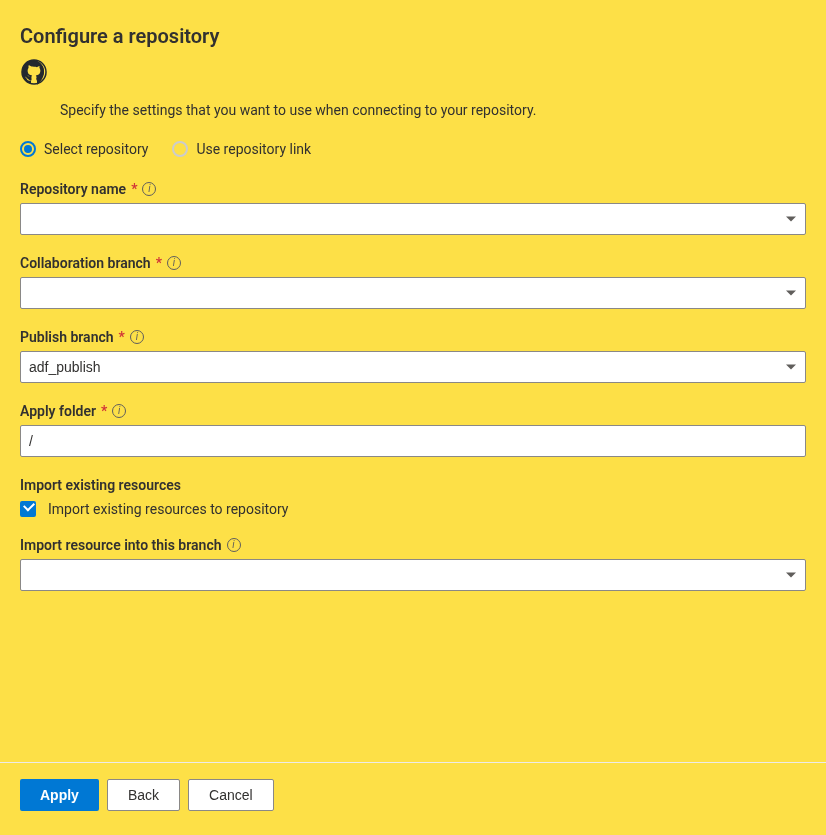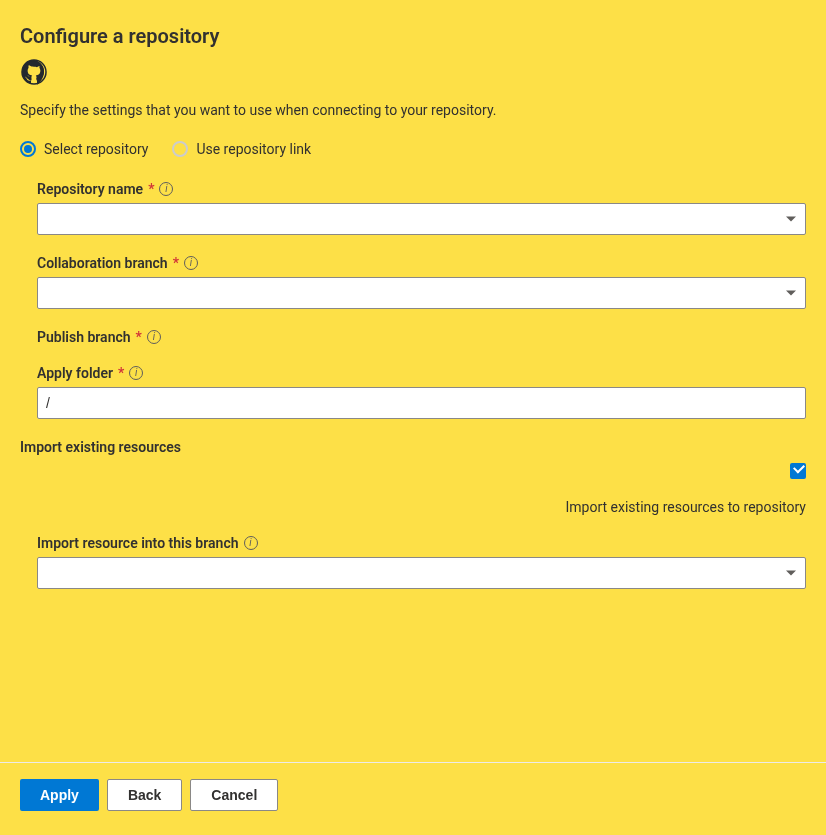--- a/index.html
+++ b/index.html
@@ -36,20 +36,21 @@
     .github-icon {
       margin-bottom: 12px;
       display: block;
     }
 
     .description {
       font-size: 14px;
       color: #323130;
       margin-bottom: 20px;
       line-height: 1.4;
+      margin-left: 40px;
     }
 
     .radio-group {
       display: flex;
       align-items: center;
       gap: 24px;
       margin-bottom: 24px;
     }
 
     .radio-option {
@@ -88,21 +89,20 @@
     }
 
     .radio-label {
       font-size: 14px;
       color: #323130;
       cursor: pointer;
     }
 
     .field-group {
       margin-bottom: 20px;
-      margin-left: 17px;
     }
 
     .field-label {
       display: flex;
       align-items: center;
       gap: 5px;
       font-size: 14px;
       font-weight: 600;
       color: #323130;
       margin-bottom: 6px;
@@ -178,24 +178,23 @@
 
     .checkbox-group-label {
       font-size: 14px;
       font-weight: 600;
       color: #323130;
       margin-bottom: 8px;
     }
 
     .checkbox-option {
       display: flex;
-      align-items: flex-end;
-      gap: 20px;
-      cursor: pointer;
-      flex-direction: column;
+      align-items: flex-start;
+      gap: 12px;
+      cursor: pointer;
     }
 
     .checkbox-option input[type="checkbox"] {
       appearance: none;
       -webkit-appearance: none;
       width: 16px;
       height: 16px;
       border: 2px solid #0078d4;
       border-radius: 2px;
       background: #0078d4;
@@ -249,21 +248,21 @@
       cursor: pointer;
       height: 32px;
     }
 
     .btn-secondary {
       background: #ffffff;
       color: #323130;
       border: 1px solid #8a8886;
       padding: 6px 20px;
       font-size: 14px;
-      font-weight: 700;
+      font-weight: 400;
       border-radius: 2px;
       cursor: pointer;
       height: 32px;
     }
 
     .content-area {
       flex: 1;
     }
   </style>
 </head>
@@ -319,20 +318,25 @@
         </select>
       </div>
     </div>
 
     <div class="field-group">
       <div class="field-label">
         <span>Publish branch</span>
         <span class="required-star">*</span>
         <span class="info-icon">i</span>
       </div>
+      <div class="dropdown-wrapper">
+        <select class="dropdown-select">
+          <option value="adf_publish" selected="">adf_publish</option>
+        </select>
+      </div>
     </div>
 
     <div class="field-group">
       <div class="field-label">
         <span>Apply folder</span>
         <span class="required-star">*</span>
         <span class="info-icon">i</span>
       </div>
       <input type="text" class="text-input" value="/" style="">
     </div>

